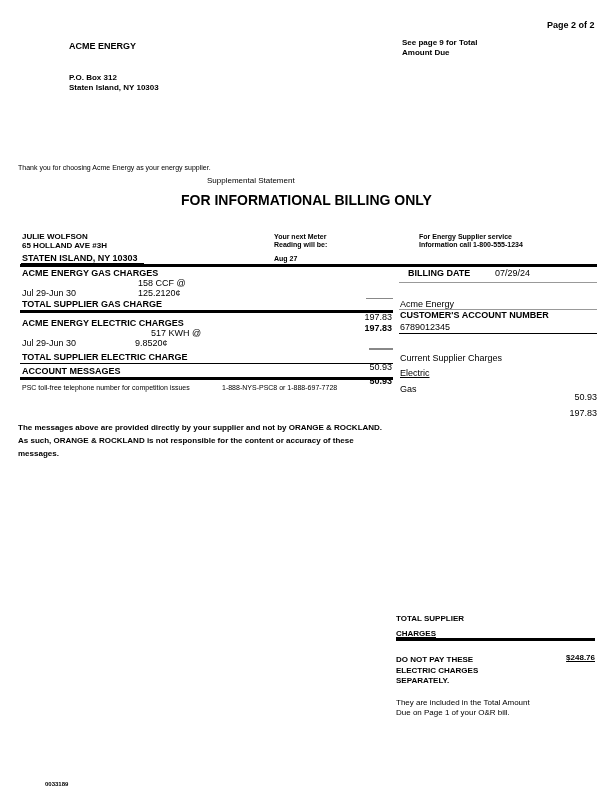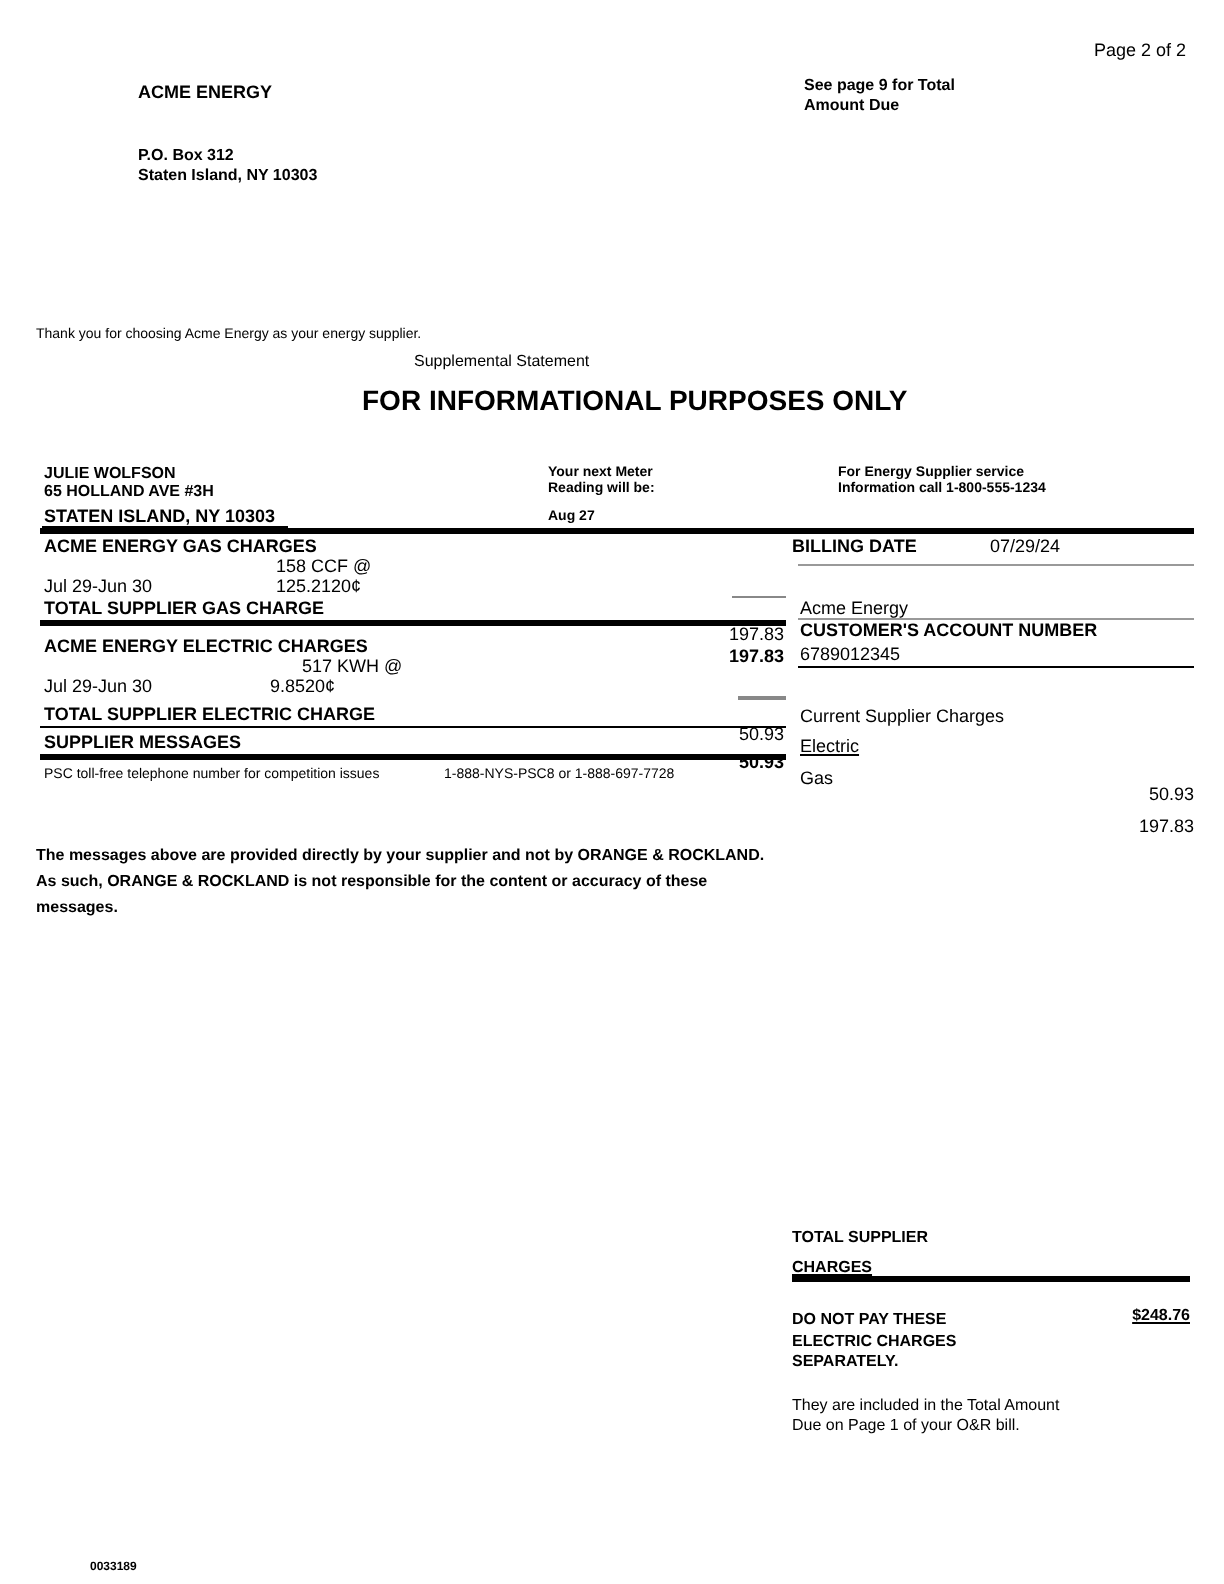--- a/index.html
+++ b/index.html
@@ -12,34 +12,34 @@
   .f9 { font-size: 9px; }
   .lh { line-height: 10px; }
   .thick { position: absolute; background: #000; height: 3px; }
   .thin { position: absolute; background: #000; height: 1px; }
   .gray { position: absolute; background: #888; height: 1px; }
   .right { text-align: right; margin-top: 24px; }
 </style>
 </head>
 <body>
 
-<div class="abs f9" style="left:547px;top:20px;">Page 2 of 2</div>
+<div class="abs f9" style="left:547px;top:20px;font-weight:bold;">Page 2 of 2</div>
 <div class="abs b f9" style="left:69px;top:41px;">ACME ENERGY</div>
 <div class="abs b f8 lh" style="left:402px;top:38px;">
   <div>See page 9 for Total</div>
   <div>Amount Due</div>
 </div>
 <div class="abs b f8 lh" style="left:69px;top:73px;">
   <div>P.O. Box 312</div>
   <div>Staten Island, NY 10303</div>
 </div>
 
 <div class="abs f7" style="left:18px;top:164px;">Thank you for choosing Acme Energy as your energy supplier.</div>
 <div class="abs f8" style="left:207px;top:176px;">Supplemental Statement</div>
-<div class="abs b" style="left:181px;top:192px;font-size:14px;">FOR INFORMATIONAL PURPOSES ONLY</div>
+<div class="abs b" style="left:181px;top:192px;font-size:14px;">FOR INFORMATIONAL BILLING ONLY</div>
 
 <div class="abs b f8" style="left:22px;top:232px;line-height:9px;">
   <div>JULIE WOLFSON</div>
   <div>65 HOLLAND AVE #3H</div>
 </div>
 <div class="abs b f9" style="left:22px;top:253px;">STATEN ISLAND, NY 10303</div>
 <div class="thin" style="left:21px;top:263px;width:123px;"></div>
 
 <div class="abs b f7" style="left:274px;top:233px;line-height:8px;">
   <div>Your next Meter</div>
@@ -67,28 +67,28 @@
 <div class="abs b f9" style="left:22px;top:318px;">ACME ENERGY ELECTRIC CHARGES</div>
 <div class="abs f9" style="left:135px;top:328px;padding-left:16px;">517 KWH @</div>
 <div class="abs f9" style="left:22px;top:338px;">Jul 29-Jun 30</div>
 <div class="abs f9" style="left:135px;top:338px;">9.8520¢</div>
 <div class="abs f9 right" style="left:330px;width:62px;top:338px;">50.93</div>
 <div class="gray" style="left:369px;top:348px;width:24px;height:2px;"></div>
 <div class="abs b f9" style="left:22px;top:352px;">TOTAL SUPPLIER ELECTRIC CHARGE</div>
 <div class="abs b f9 right" style="left:330px;width:62px;top:352px;">50.93</div>
 <div class="thin" style="left:20px;top:363px;width:373px;"></div>
 
-<div class="abs b f9" style="left:22px;top:366px;">SUPPLIER MESSAGES</div>
+<div class="abs b f9" style="left:22px;top:366px;">ACCOUNT MESSAGES</div>
 <div class="thick" style="left:20px;top:377px;width:373px;"></div>
 <div class="abs f7" style="left:22px;top:384px;">PSC toll-free telephone number for competition issues</div>
 <div class="abs f7" style="left:222px;top:384px;">1-888-NYS-PSC8 or 1-888-697-7728</div>
 
 <div class="abs b f8" style="left:18px;top:421px;width:365px;line-height:13px;">The messages above are provided directly by your supplier and not by ORANGE &amp; ROCKLAND. As such, ORANGE &amp; ROCKLAND is not responsible for the content or accuracy of these messages.</div>
 
-<div class="abs b f9" style="left:396px;top:268px;">BILLING DATE</div>
+<div class="abs b f9" style="left:408px;top:268px;">BILLING DATE</div>
 <div class="abs f9" style="left:495px;top:268px;">07/29/24</div>
 <div class="thin" style="left:399px;top:282px;width:198px;background:#999;"></div>
 <div class="abs f9" style="left:400px;top:299px;">Acme Energy</div>
 <div class="thin" style="left:399px;top:309px;width:198px;background:#999;"></div>
 <div class="abs b f9" style="left:400px;top:310px;">CUSTOMER'S ACCOUNT NUMBER</div>
 <div class="abs f9" style="left:400px;top:322px;">6789012345</div>
 <div class="thin" style="left:399px;top:333px;width:198px;"></div>
 <div class="abs f9" style="left:400px;top:353px;">Current Supplier Charges</div>
 <div class="abs f9" style="left:400px;top:368px;text-decoration:underline;">Electric</div>
 <div class="abs f9 right" style="left:530px;width:67px;top:368px;">50.93</div>

